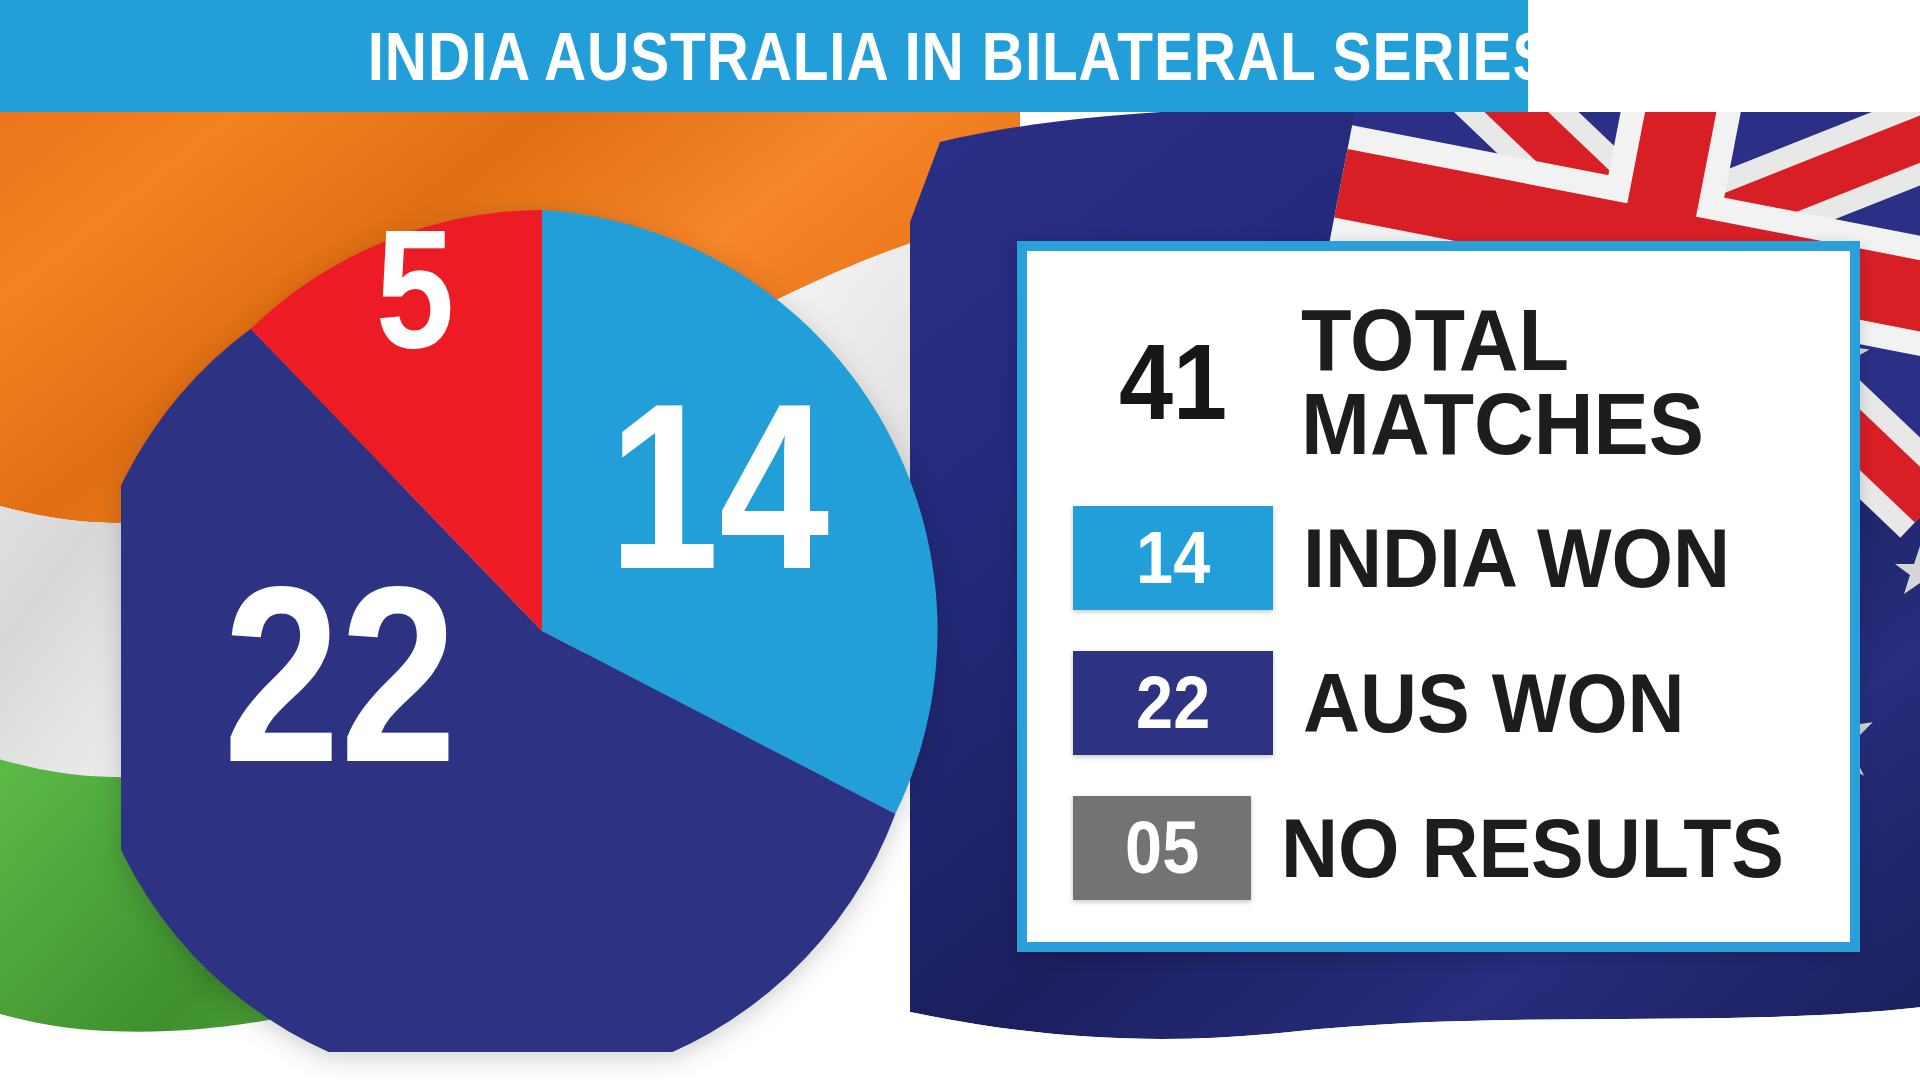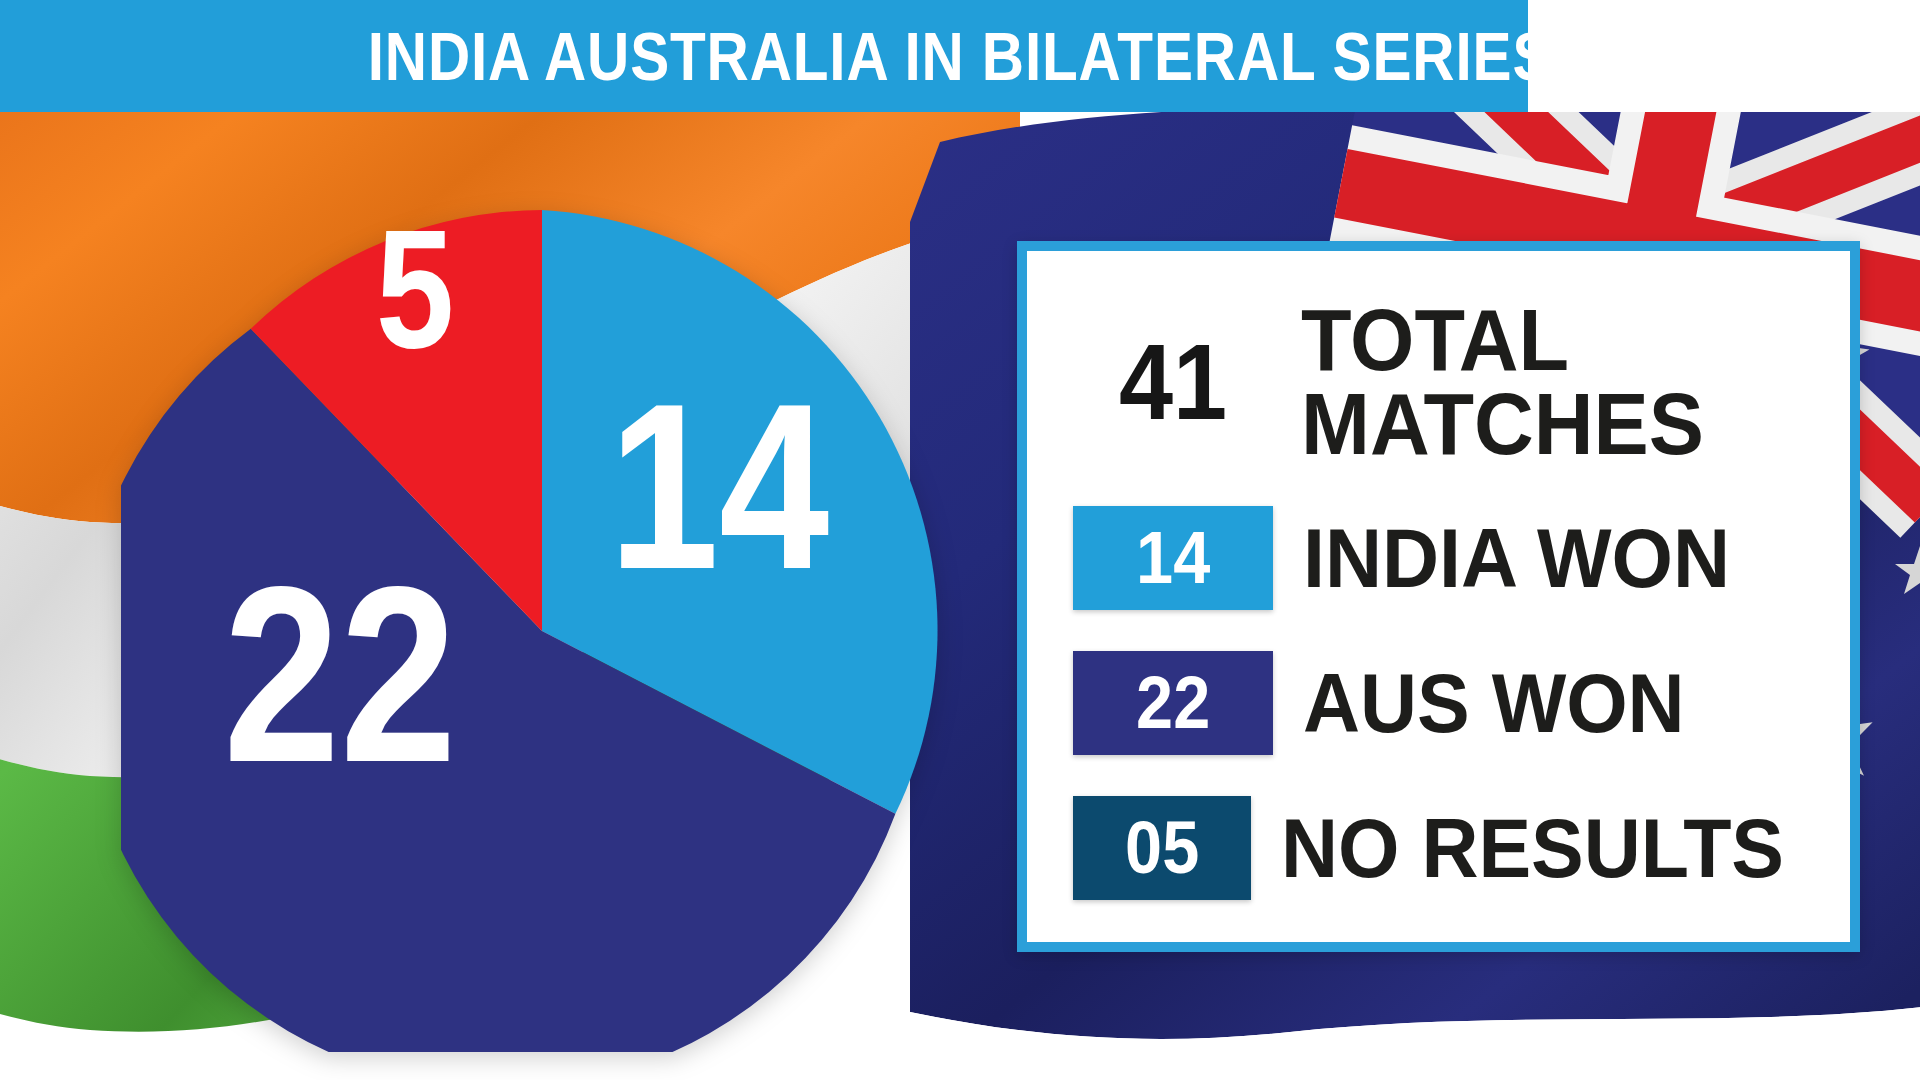--- a/index.html
+++ b/index.html
@@ -231,21 +231,21 @@
       </div>
 
       <div class="legend-row">
         <div class="swatch" style="background:#2e3282">
           <span>22</span>
         </div>
         <div class="legend-label">AUS WON</div>
       </div>
 
       <div class="legend-row">
-        <div class="swatch" style="background:#0c4a6e">
+        <div class="swatch" style="background:#737373">
           <span>05</span>
         </div>
         <div class="legend-label">NO RESULTS</div>
       </div>
 
     </div>
   </div>
 
   <div class="header-bar">
     <div class="header-title">INDIA AUSTRALIA IN BILATERAL SERIES</div>

